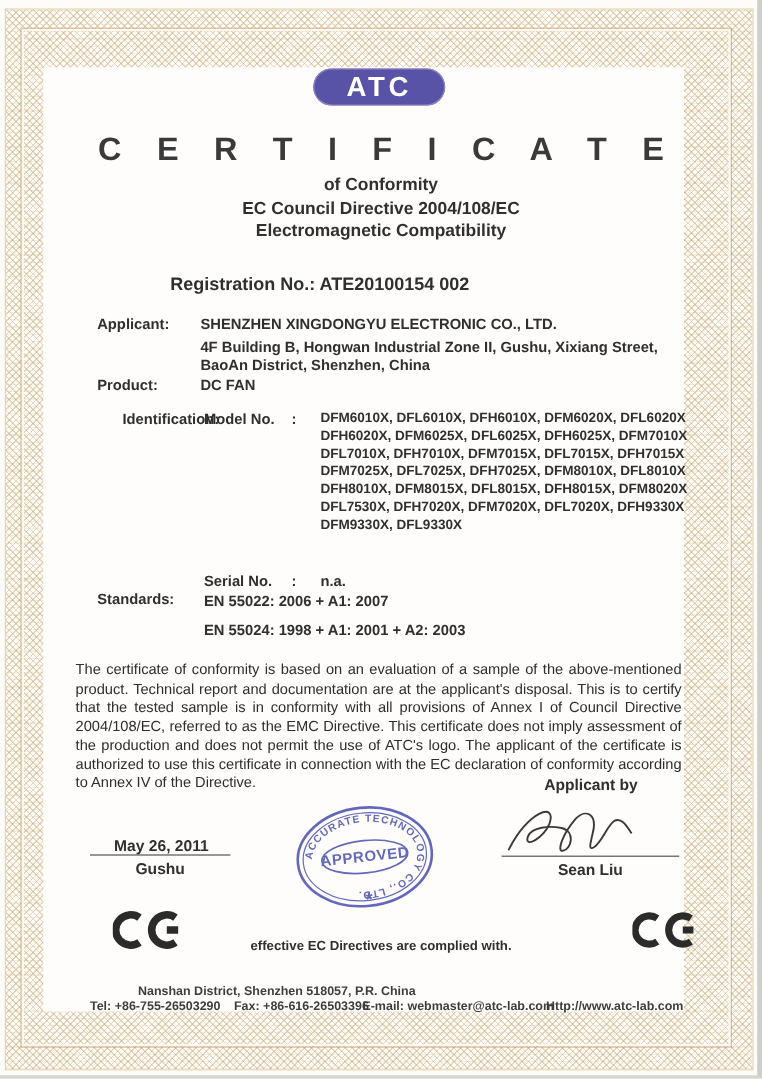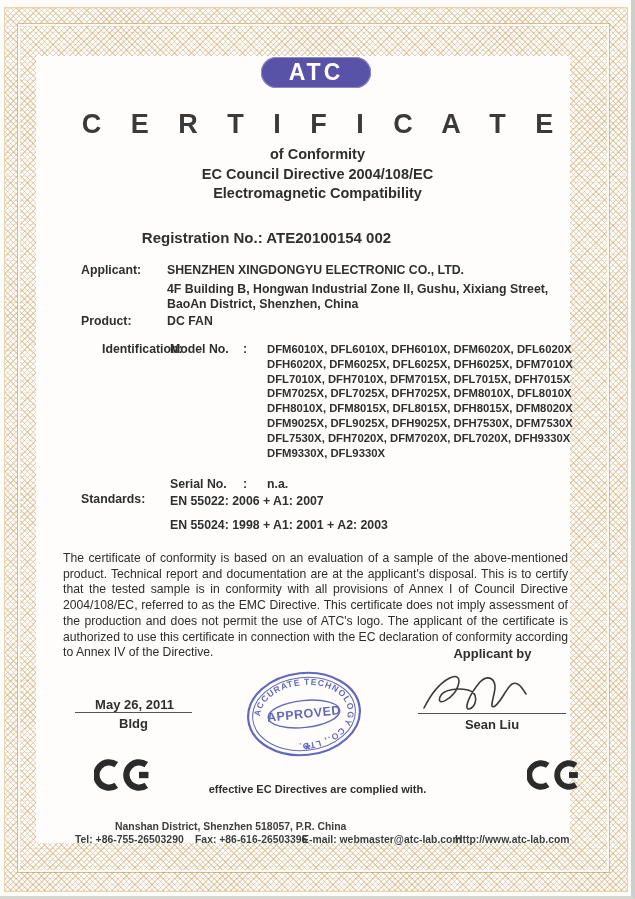--- a/index.html
+++ b/index.html
@@ -106,21 +106,20 @@
 
   <div class="abs lbl" style="left:78px; top:342px;padding-left:24px;">Identification:</div>
   <div class="abs val" style="left:170px; top:342px;">Model No.</div>
   <div class="abs val" style="left:243px; top:342px;">:</div>
   <div class="abs models" style="left:267px; top:342px;">
     <div>DFM6010X, DFL6010X, DFH6010X, DFM6020X, DFL6020X</div>
     <div>DFH6020X, DFM6025X, DFL6025X, DFH6025X, DFM7010X</div>
     <div>DFL7010X, DFH7010X, DFM7015X, DFL7015X, DFH7015X</div>
     <div>DFM7025X, DFL7025X, DFH7025X, DFM8010X, DFL8010X</div>
     <div>DFH8010X, DFM8015X, DFL8015X, DFH8015X, DFM8020X</div>
-    <div>DFM9025X, DFL9025X, DFH9025X, DFH7530X, DFM7530X</div>
     <div>DFL7530X, DFH7020X, DFM7020X, DFL7020X, DFH9330X</div>
     <div>DFM9330X, DFL9330X</div>
   </div>
   <div class="abs val" style="left:170px; top:477px;">Serial No.</div>
   <div class="abs val" style="left:243px; top:477px;">:</div>
   <div class="abs val" style="left:267px; top:477px;">n.a.</div>
 
   <div class="abs lbl" style="left:81px; top:492px;">Standards:</div>
   <div class="abs val" style="left:170px; top:494px;">EN 55022: 2006 + A1: 2007</div>
   <div class="abs val" style="left:170px; top:518px;">EN 55024: 1998 + A1: 2001 + A2: 2003</div>
@@ -130,21 +129,21 @@
   <div class="abs certified ctr b">Applicant by</div>
 
   <svg class="abs" style="left:418px; top:664px;" width="120" height="52" viewBox="0 0 120 52">
     <path d="M6 44 C 22 12, 46 4, 40 22 C 36 34, 18 44, 22 33 C 25 25, 40 24, 50 26 C 62 29, 58 44, 51 45 C 46 46, 50 32, 62 18 C 70 10, 80 14, 76 30 C 74 39, 72 45, 77 42 C 84 37, 88 24, 94 20 C 100 17, 104 24, 108 30" fill="none" stroke="#3a3a3a" stroke-width="1.6" stroke-linecap="round"></path>
   </svg>
   <div class="abs sig-line"></div>
   <div class="abs signer ctr b">Sean Liu</div>
 
   <div class="abs date-val ctr b">May 26, 2011</div>
   <div class="abs date-line"></div>
-  <div class="abs date-lbl ctr b">Bldg</div>
+  <div class="abs date-lbl ctr b">Gushu</div>
 
   <svg class="abs stamp" width="122" height="92" viewBox="-61 -46 122 92">
     <ellipse cx="0" cy="0" rx="56" ry="41" fill="none" stroke="#4d55b4" stroke-width="2.2"></ellipse>
     <ellipse cx="0" cy="0" rx="51.5" ry="36.5" fill="none" stroke="#4d55b4" stroke-width="1"></ellipse>
     <ellipse cx="0" cy="0" rx="36" ry="13.5" fill="none" stroke="#4d55b4" stroke-width="1.4"></ellipse>
     <path id="stamp-ring-path" d="M -44 0 A 44 29 0 1 1 44 0 A 44 29 0 1 1 -44 0" fill="none" stroke="none"></path>
     <text font-size="8.6" font-weight="bold" fill="#4d55b4" letter-spacing="1">
       <textPath href="#stamp-ring-path" startOffset="2">ACCURATE  TECHNOLOGY  CO.,  LTD.</textPath>
     </text>
     <text x="0" y="4" text-anchor="middle" font-size="12.5" font-weight="bold" fill="#4d55b4" letter-spacing="0.5">APPROVED</text>

